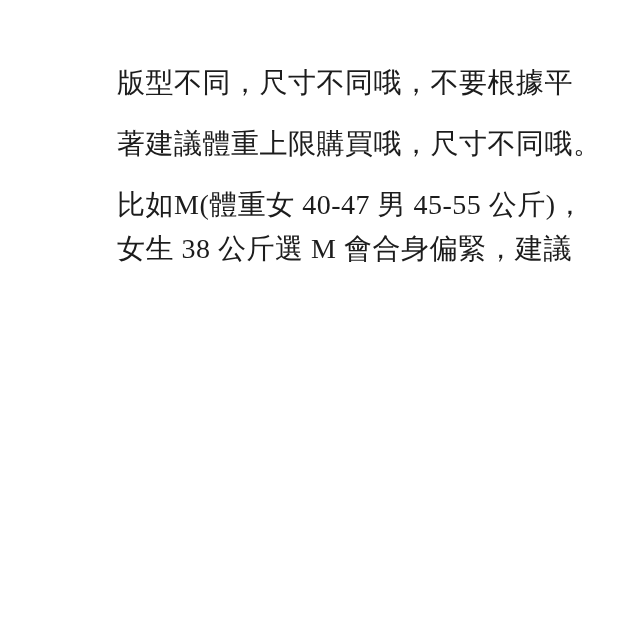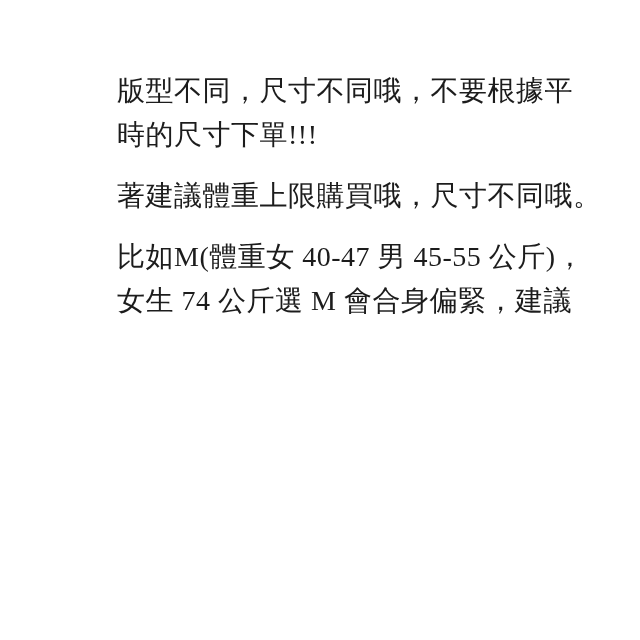--- a/index.html
+++ b/index.html
@@ -14,45 +14,44 @@
     font-family: "Liberation Serif", "DejaVu Serif", serif;
   }
   .page {
     box-sizing: border-box;
     width: 640px;
     height: 640px;
     padding: 57px 40px 0 117px;
     background: #ffffff;
   }
   .para {
-    margin: 12px 0 17px 0;
+    margin: 4px 0 17px 0;
   }
   .line {
     margin: 0;
     font-size: 28px;
     line-height: 44px;
     letter-spacing: 0.5px;
     color: #1c1c1c;
     white-space: nowrap;
     font-weight: 400;
   }
 </style>
 </head>
 <body>
 
 <div class="page">
 
   <div class="para">
     <p class="line">版型不同，尺寸不同哦，不要根據平</p>
-    <p class="line">時的尺寸下單!!!</p>
   </div>
 
   <div class="para">
     <p class="line">著建議體重上限購買哦，尺寸不同哦。</p>
   </div>
 
   <div class="para">
     <p class="line">比如M(體重女 40-47 男 45-55 公斤)，</p>
-    <p class="line">女生 74 公斤選 M 會合身偏緊，建議</p>
+    <p class="line">女生 38 公斤選 M 會合身偏緊，建議</p>
   </div>
 
 
 </div>
 
 </body></html>

